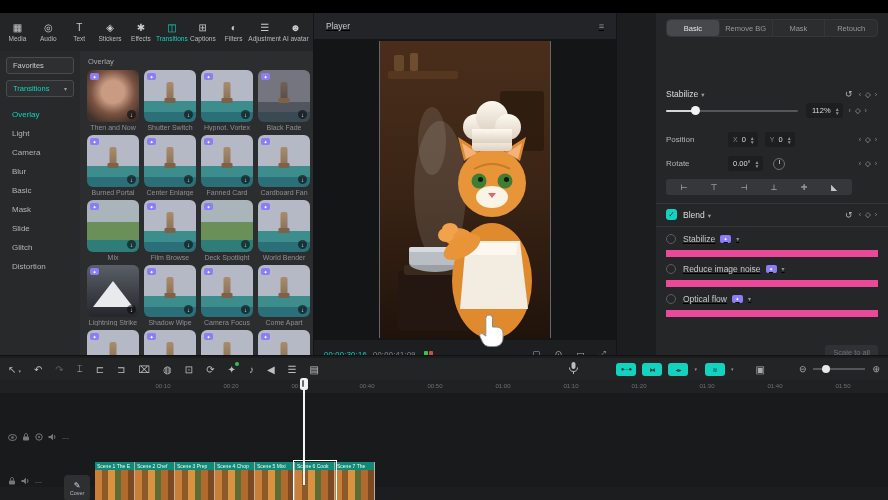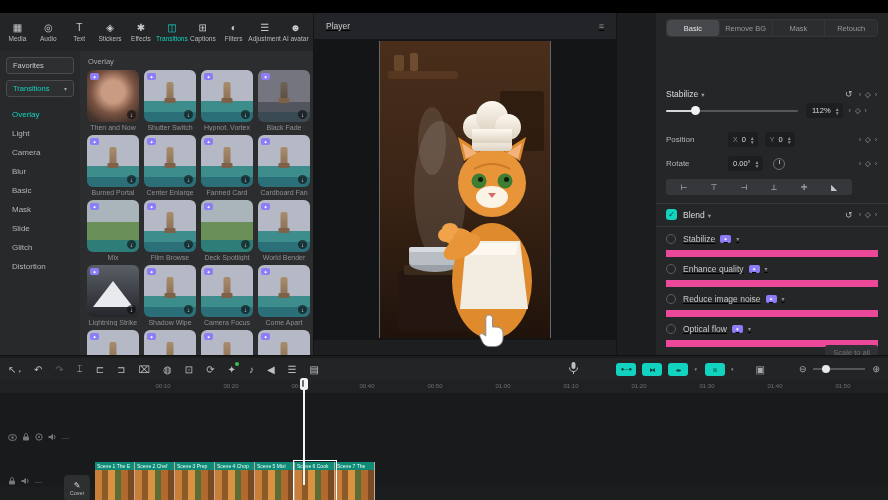--- a/index.html
+++ b/index.html
@@ -436,20 +436,34 @@
             <circle cx="96" cy="86" r="13" fill="url(#hat)"></circle>
             <circle cx="112" cy="76" r="16" fill="url(#hat)"></circle>
             <circle cx="128" cy="86" r="13" fill="url(#hat)"></circle>
             <rect x="92" y="88" width="40" height="14" fill="url(#hat)"></rect>
 
             <ellipse cx="82" cy="206" rx="20" ry="10" fill="#e8953a" transform="rotate(-28 82 206)"></ellipse>
             <ellipse cx="66" cy="194" rx="8" ry="7" fill="#f0a34a"></ellipse>
           </svg>
         </div>
       </div>
+      <div class="player-bottom">
+        <span class="timecode-cur">00:00:30:16</span>
+        <span class="timecode-dur">00:00:41:09</span>
+        <span class="rg-icon">
+            <i class="g"></i>
+            <i class="r"></i>
+          </span>
+        <span class="pb-right">
+          <span class="pb-ic">▢</span>
+          <span class="pb-ic">⊙</span>
+          <span class="pb-ic">▭</span>
+          <span class="pb-ic">⤢</span>
+        </span>
+      </div>
 
       <svg class="cursor-hand" width="30" height="36" viewBox="0 0 30 36">
         <g stroke="#8a8a8a" stroke-width="1" fill="#ffffff">
           <path d="M12 2 C14.5 2 15.5 3.5 15.5 5.5 L15.5 14 L18 14 C23 14 26 16 26 20.5 L26 25 C26 30 22.5 33.5 17.5 33.5 L13 33.5 C9.5 33.5 7 32 5.5 29 L3 23.5 C2 21.5 4 19.8 6 21 L8.8 23 L8.8 5.5 C8.8 3.5 9.8 2 12 2 Z"></path>
         </g>
       </svg>
     </div>
 
     <div class="right-panel">
       <div class="rp-subtabs" id="rp-subtabs">
@@ -539,26 +553,20 @@
             <span class="reset-ic">↺</span>
             <span class="kf">‹ <span class="d">◇</span> ›</span>
           </span>
         </div>
 
         <div class="rp-div" style="margin-top:6px;"></div>
         <div id="toggle-sections">
             <div class="rp-row tg-row">
               <span class="circle-cb"></span>
               <span class="tg-lbl">Stabilize</span>
-              <span class="tg-vip">✦</span>
-              <span class="tg-chev">▾</span>
-            </div>
-            <div class="rp-row tg-row">
-              <span class="circle-cb"></span>
-              <span class="tg-lbl">Enhance quality</span>
               <span class="tg-vip">✦</span>
               <span class="tg-chev">▾</span>
             </div>
             <div class="rp-row tg-row">
               <span class="circle-cb"></span>
               <span class="tg-lbl">Reduce image noise</span>
               <span class="tg-vip">✦</span>
               <span class="tg-chev">▾</span>
             </div>
             <div class="rp-row tg-row">

